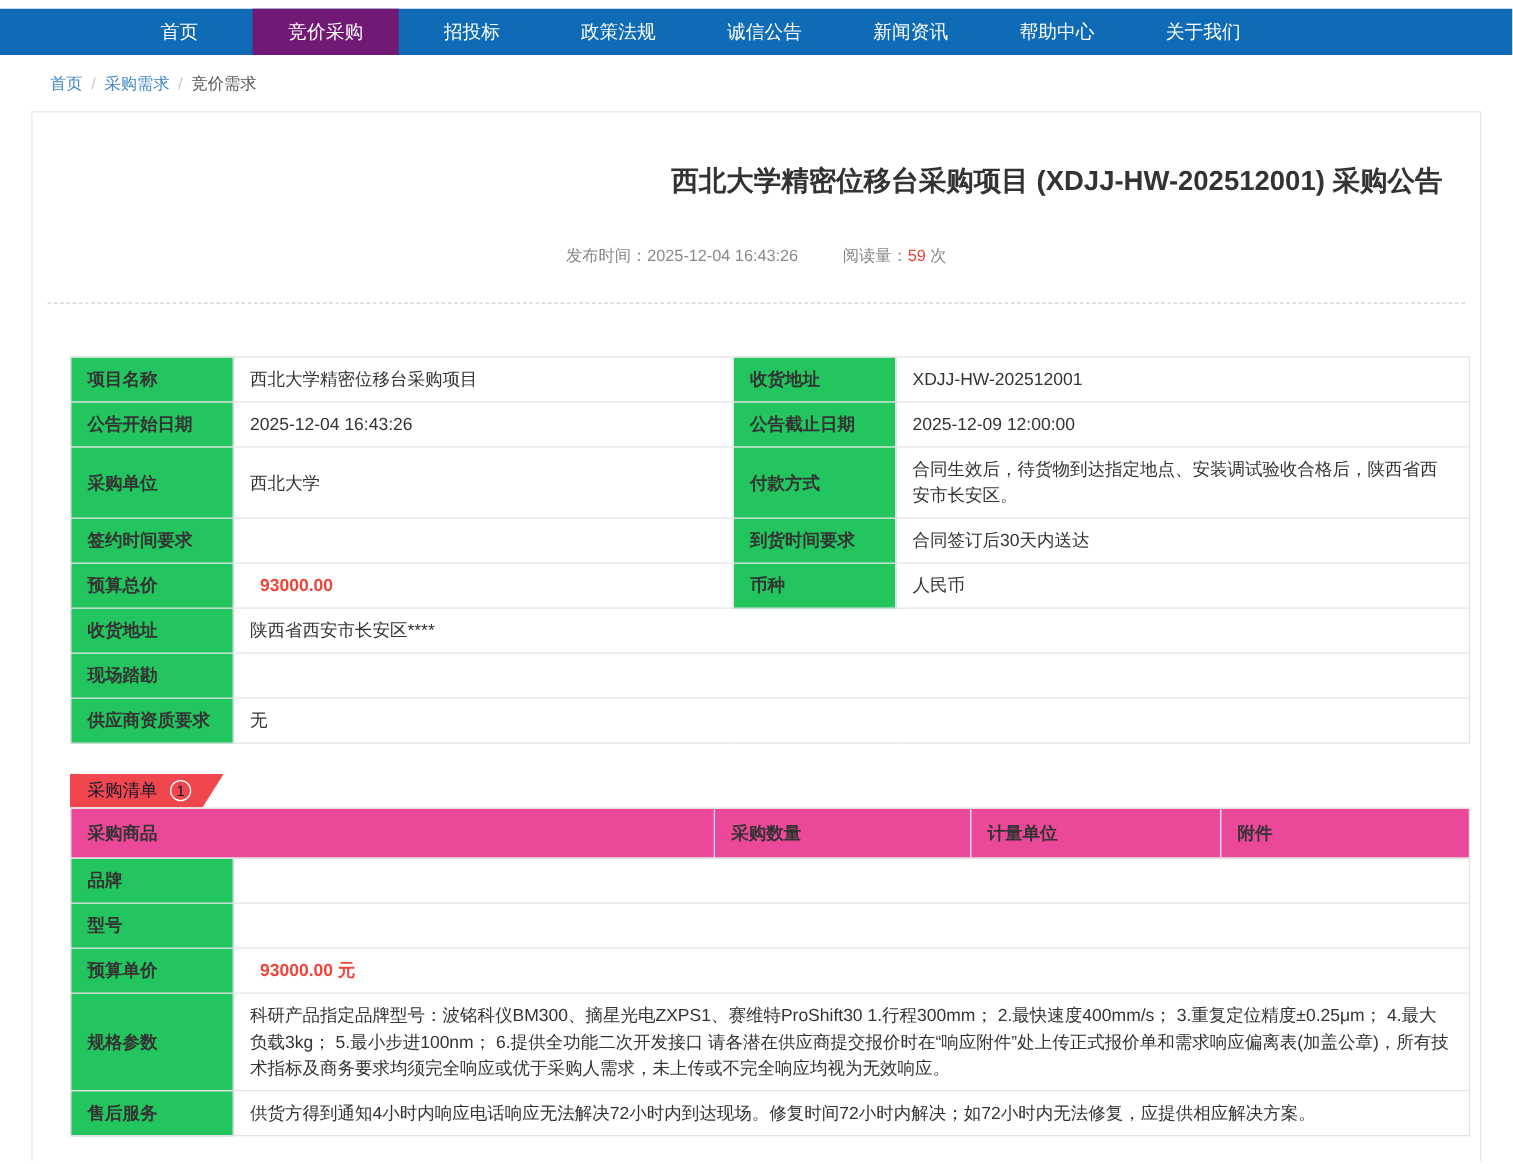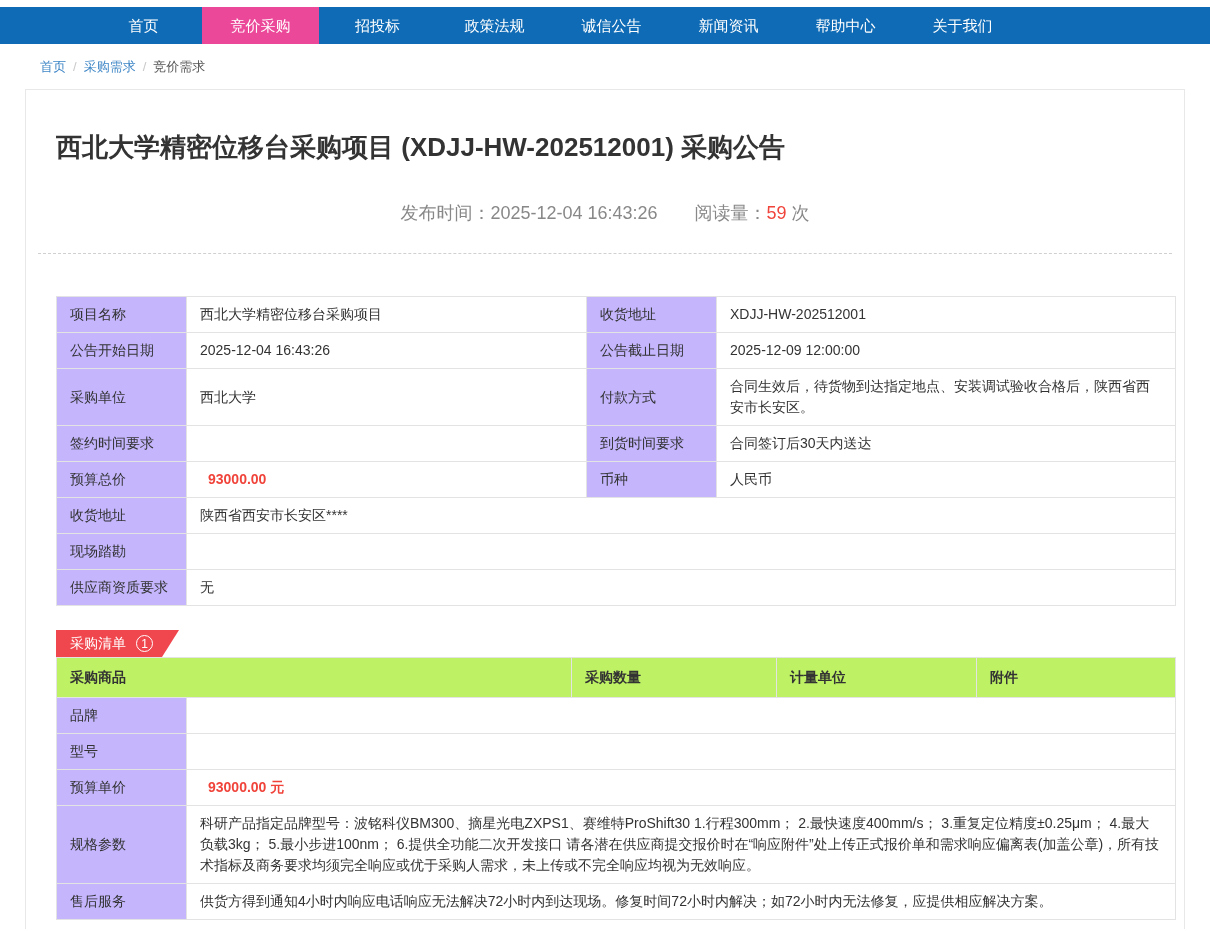--- a/index.html
+++ b/index.html
@@ -5,47 +5,47 @@
   * { box-sizing: border-box; }
   html,body { margin:0; padding:0; background:#fff; }
   body {
     width:1210px; height:931px; overflow:hidden;
     font-family:"Liberation Sans","DejaVu Sans",sans-serif;
     color:#333; font-size:14px;
   }
   
   .topbar { margin-top:7px; background:#0f6bb5; height:37px; display:flex; padding-left:85px; }
   .nav-item { width:117px; text-align:center; line-height:37px; color:#fff; font-size:15px; cursor:pointer; }
-  .nav-item.active { background:#ec4899; }
+  .nav-item.active { background:#701a75; }
   
   .breadcrumb { padding:14px 0 13px 40px; font-size:13px; color:#b5b5b5; }
   .breadcrumb a { color:#3e86c6; text-decoration:none; cursor:pointer; }
   .breadcrumb .sep { margin:0 7px; color:#c9c9c9; }
   .breadcrumb .current { color:#555; }
   
   .card { margin:0 25px; border:1px solid #e8e8e8; border-bottom:none; background:#fff; min-height:840px; }
-  .title { text-align:left; font-size:26px; font-weight:bold; color:#333; margin:40px 30px 8px; }
-  .meta { text-align:center; font-size:18px; color:#888; margin-top:36px; }
+  .title { text-align:right; font-size:22px; font-weight:bold; color:#333; margin:40px 30px 8px; }
+  .meta { text-align:center; font-size:13px; color:#888; margin-top:36px; }
   .meta .grp { margin:0 16px; }
   .red { color:#f0443b; }
   .dashed { border-bottom:1px dashed #d0d0d0; margin:28px 12px 0; }
   
   table { width:1120px; margin:0 30px; border-collapse:collapse; font-size:14px; table-layout:fixed; }
   .info-table { margin-top:42px; }
   td,th { border:1px solid #e3e3e3; padding:7px 13px; line-height:21px; vertical-align:middle;
           text-align:left; word-break:break-all; }
-  td.lbl { background:#c4b5fd; font-weight:normal; }
-  .list-table th { background:#bef264; font-weight:bold; padding:9px 13px; }
+  td.lbl { background:#22c55e; font-weight:bold; }
+  .list-table th { background:#ec4899; font-weight:bold; padding:9px 13px; }
   .stack { margin-top:-1px; }
   .price { font-weight:bold;padding-left:21px; }
   
   .section-tab-row { margin:24px 0 0 30px; height:27px; }
   .section-tab {
     display:inline-flex; align-items:center; height:27px;
-    background:#f0464d; color:#ffffff; font-size:14px;
+    background:#f0464d; color:#0f172a; font-size:14px;
     padding:0 26px 0 14px;
     clip-path:polygon(0 0,100% 0,calc(100% - 17px) 100%,0 100%);
   }
   .tab-badge {
     width:17px; height:17px; border:1px solid #fff; border-radius:50%;
     display:inline-flex; align-items:center; justify-content:center;
     font-size:12px; margin-left:10px; line-height:1;
   }
   a.attachment { color:#3e86c6; text-decoration:none; cursor:pointer; }
   .empty-cell { min-height:21px; }

